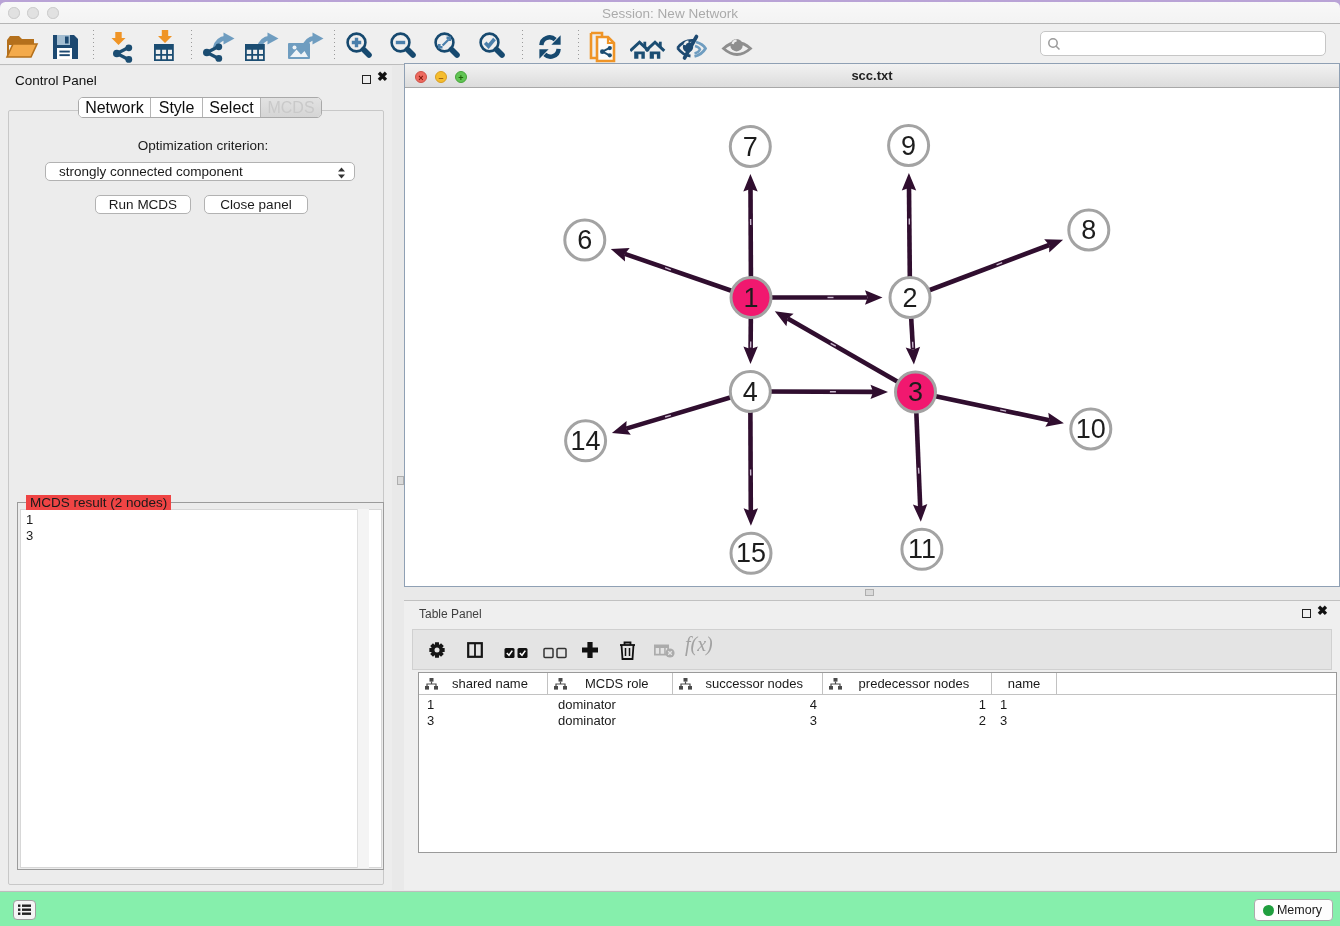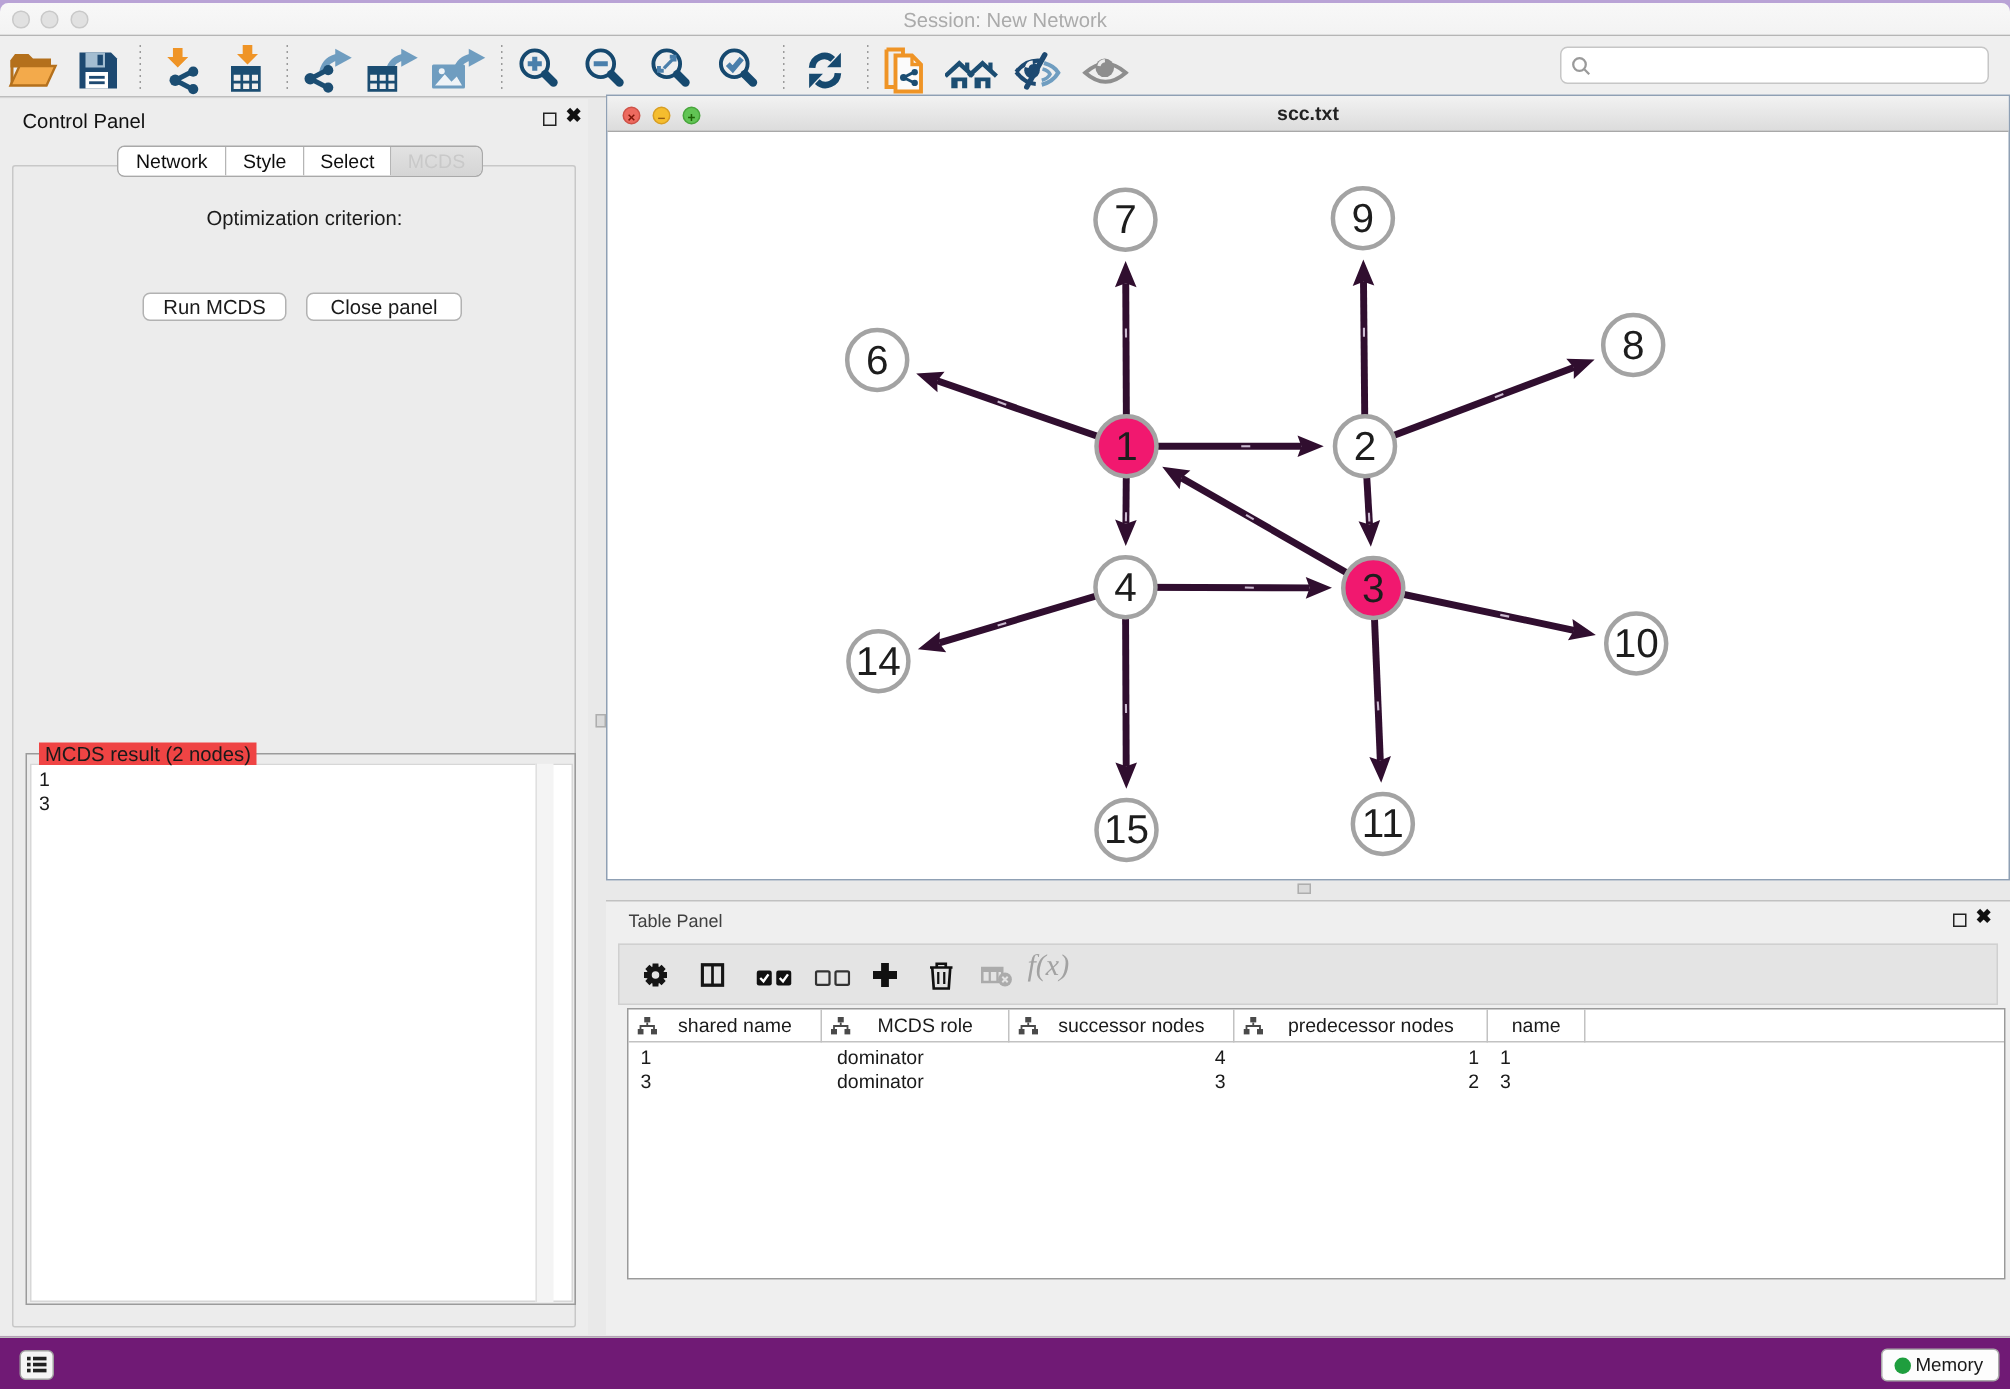--- a/index.html
+++ b/index.html
@@ -19,21 +19,21 @@
 .ticon { position:absolute; top:5px; }
 #search { position:absolute; left:1040px; top:7px; width:286px; height:25px; background:#fff; border:1px solid #c6c6c6; border-radius:5px; }
 #search svg { position:absolute; left:6px; top:5px; }
 
 
 #cpanel { left:0; top:66px; width:392px; height:824px; background:#ededed; }
 #cpanel-hd { position:absolute; left:15px; top:7px; font-size:13.5px; color:#111; }
 .wbtn-sq { position:absolute; top:9px; width:9px; height:9px; border:1.6px solid #222; }
 .wbtn-x { position:absolute; top:3px; font-size:13px; font-weight:bold; color:#111; }
 #cp-tabs { position:absolute; left:78px; top:31px; height:21px; display:flex; border:1px solid #a9a9a9; border-radius:5px; overflow:hidden; background:#fff; z-index:5; }
-#cp-tabs .tab { height:100%; font-size:13px; line-height:19px; text-align:center; border-right:1px solid #b5b5b5; background:#fff; color:#0d0d0d; }
+#cp-tabs .tab { height:100%; font-size:16px; line-height:19px; text-align:center; border-right:1px solid #b5b5b5; background:#fff; color:#0d0d0d; }
 #cp-tabs .tab:last-child { border-right:none; }
 #cp-tabs .tab.dis { background:linear-gradient(#e2e2e2,#d5d5d5); color:#c9c9c9; }
 #cp-content { position:absolute; left:8px; top:44px; width:376px; height:775px; background:#ececec; border:1px solid #c8c8c8; border-radius:2px; }
 #opt-label { position:absolute; left:7px; top:27px; width:100%; text-align:center; font-size:13.5px; }
 #cp-select { position:absolute; left:36px; top:51px; width:310px; height:19px; background:#fff; border:1px solid #b2b2b2; border-radius:5px; font-size:13.5px; line-height:17px; padding-left:13px; }
 #cp-select svg { position:absolute; right:7px; top:3px; }
 .cbtn { position:absolute; top:84px; height:19px; background:#fff; border:1px solid #b2b2b2; border-radius:5px; font-size:13.5px; line-height:17px; text-align:center; }
 #mcds-group { position:absolute; left:8px; top:391px; width:367px; height:368px; border:1px solid #9b9b9b; }
 #mcds-label { position:absolute; left:8px; top:-8px; background:#ef4444; padding:0 4px; font-size:13.5px; z-index:3; }
 #mcds-list { position:absolute; left:2px; top:6px; width:362px; height:359px; background:#fff; border:1px solid #d7d7d7; font-size:13px; line-height:16px; padding:2px 0 0 5px; }
@@ -58,21 +58,21 @@
 #t-header { position:absolute; left:0; top:0; height:22px; width:100%; border-bottom:1px solid #c2c2c2; font-size:13px; }
 .hcell { position:absolute; top:0; height:22px; border-right:1px solid #c2c2c2; text-align:center; line-height:21px; }
 .hico { position:absolute; left:6px; top:5px; }
 .trow { position:absolute; font-size:13px; height:16px; line-height:16px; }
 #t-tabs { position:absolute; left:290px; top:266px; height:21px; display:flex; border:1px solid #a9a9a9; border-radius:5px; overflow:hidden; background:#fff; }
 #t-tabs .tab { height:100%; font-size:13px; font-weight:bold; line-height:19px; text-align:center; border-right:1px solid #b5b5b5; background:#fff; color:#111; }
 #t-tabs .tab:last-child { border-right:none; }
 #t-tabs .tab.dis { background:linear-gradient(#e0e0e0,#d3d3d3); color:#c6c6c6; font-weight:normal; }
 
 
-#statusbar { left:0; top:891px; width:1340px; height:35px; background:#701a75; border-top:1px solid #bdbdbd; }
+#statusbar { left:0; top:891px; width:1340px; height:35px; background:#86efac; border-top:1px solid #bdbdbd; }
 #sb-list { position:absolute; left:13px; top:8px; width:23px; height:20px; background:#f5f5f5; border:1px solid #9f9f9f; border-radius:4px; }
 #memory { position:absolute; right:7px; top:7px; width:79px; height:22px; background:#fdfdfd; border:1px solid #ababab; border-radius:4px; font-size:12.5px; line-height:20px; text-align:center; padding-left:12px; }
 #memory i { position:absolute; left:8px; top:5px; width:11px; height:11px; border-radius:50%; background:#1f9e3e; }
 </style>
 </head>
 <body>
 <div class="abs" id="purple"></div>
 <div class="abs" id="titlebar">
   <div class="dot" style="left:8px"></div>
   <div class="dot" style="left:27px"></div>
@@ -227,20 +227,25 @@
   <div class="wbtn-sq" style="left:362px"></div>
   <div class="wbtn-x" style="left:377px">✖</div>
   <div id="cp-tabs">
     <div class="tab" style="width:72px">Network</div>
       <div class="tab" style="width:52px">Style</div>
       <div class="tab" style="width:58px">Select</div>
       <div class="tab dis" style="width:60px">MCDS</div>
   </div>
   <div id="cp-content">
     <div id="opt-label">Optimization criterion:</div>
+    <div id="cp-select">strongly connected component
+      <svg width="11" height="14" viewBox="0 0 11 14">
+          <path d="M2 5.5 L5.5 1.5 L9 5.5 Z M2 8.5 L5.5 12.5 L9 8.5 Z" fill="#333"></path>
+        </svg>
+    </div>
     <div class="cbtn" style="left:86px; width:96px;">Run MCDS</div>
     <div class="cbtn" style="left:195px; width:104px;">Close panel</div>
     <div id="mcds-group">
       <div id="mcds-label">MCDS result (2 nodes)</div>
       <div id="mcds-list">1<br>3</div>
       <div id="mcds-scroll"></div>
     </div>
   </div>
 </div>
 

